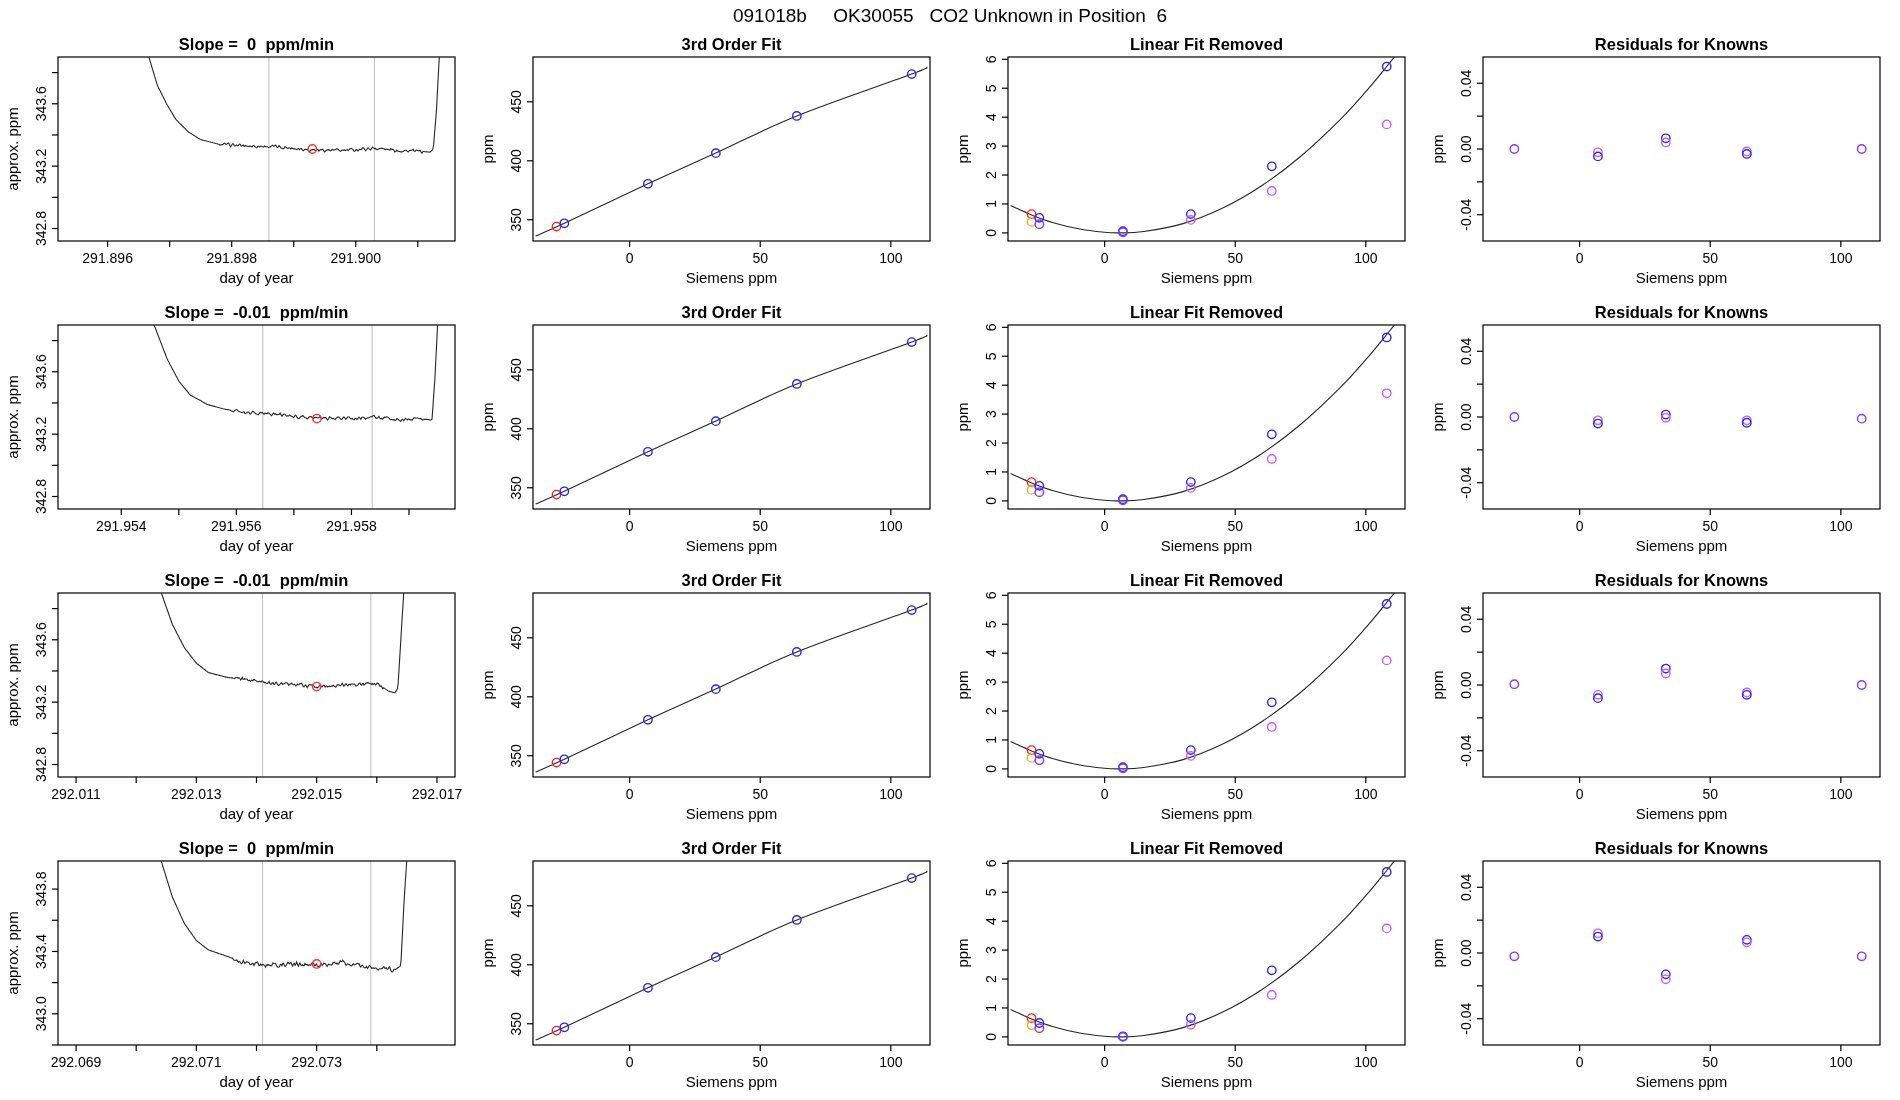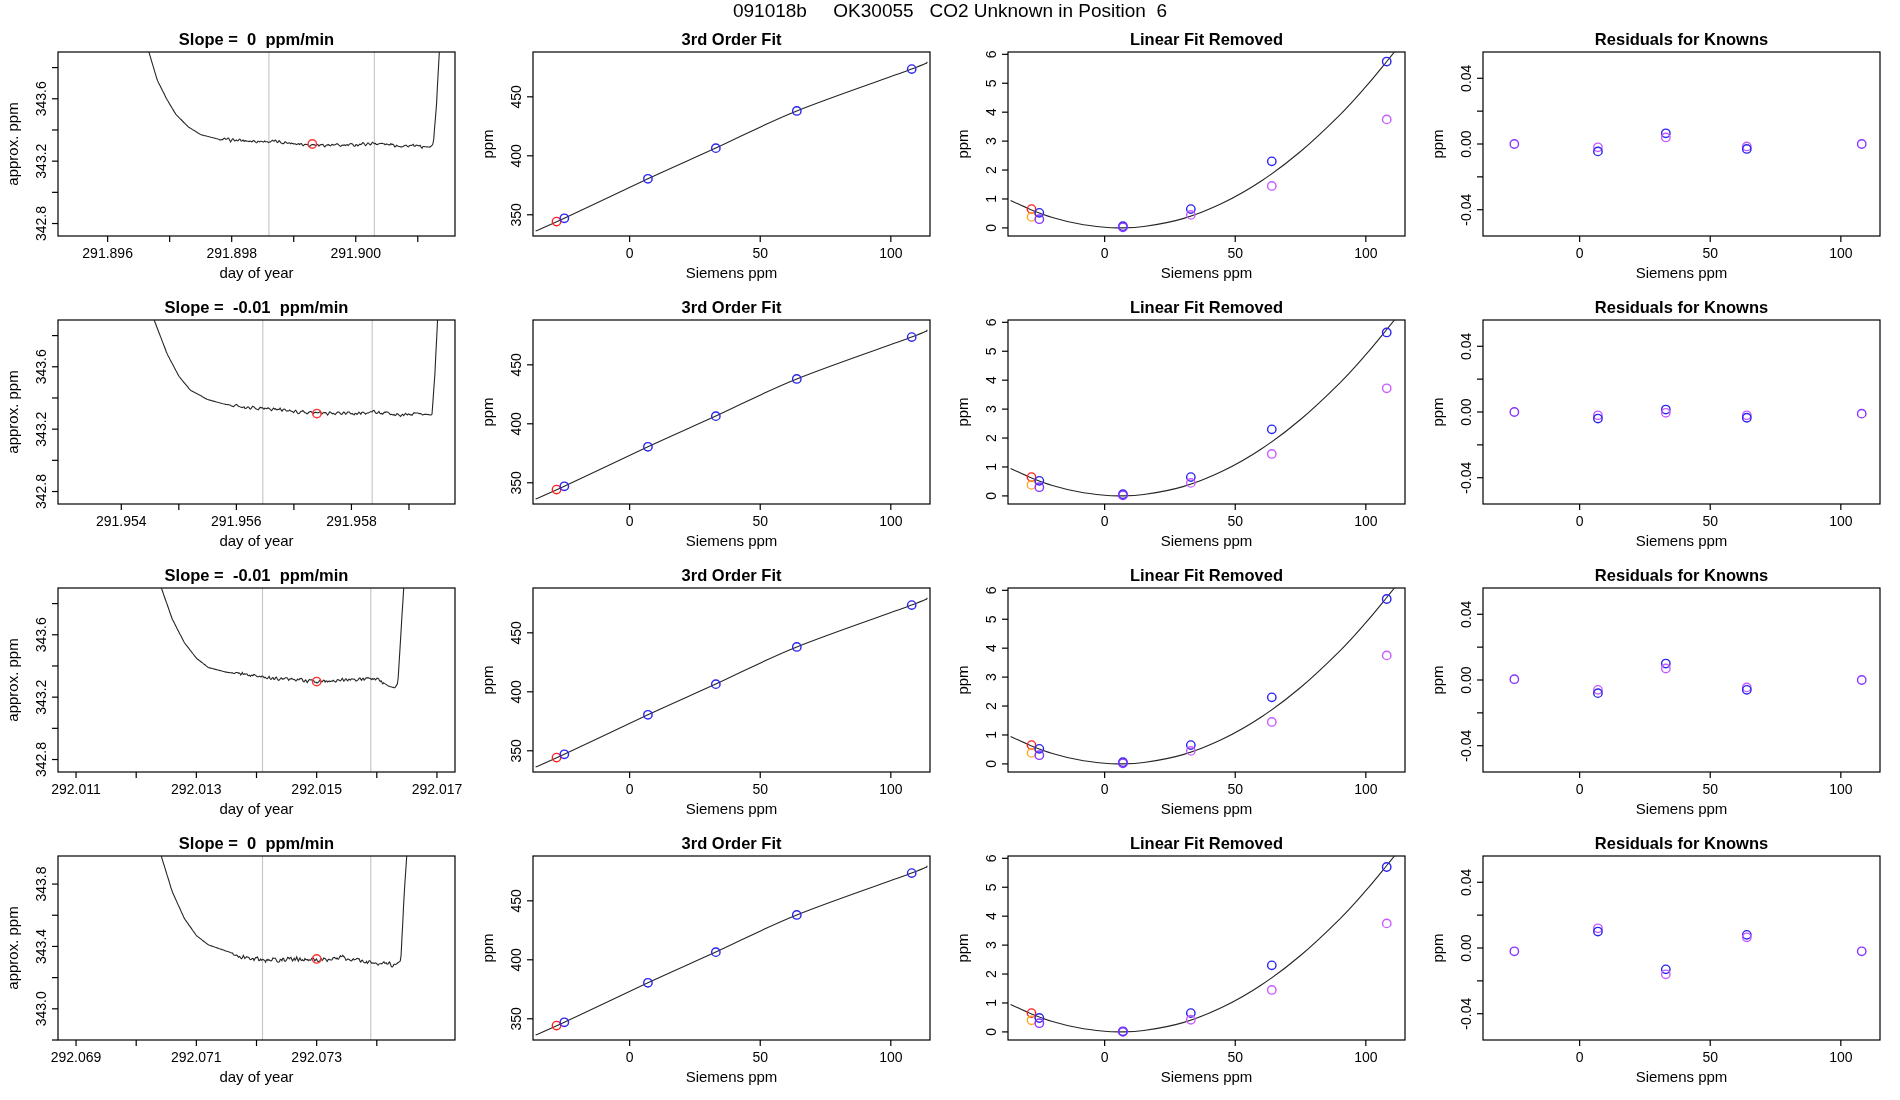--- a/index.html
+++ b/index.html
@@ -1,17 +1,17 @@
 <!DOCTYPE html>
 <html><head>
 <meta charset="utf-8">
 <style>
   html,body{margin:0;padding:0;background:#ffffff;}
   body{width:1900px;height:1100px;overflow:hidden;font-family:"Liberation Sans",sans-serif;}
-  .header{height:26px;text-align:center;font-size:19px;color:#000;white-space:pre;}
+  .header{height:26px;text-align:center;font-size:19px;color:#000;white-space:pre;padding-top:5px;}
   .grid{display:grid;grid-template-columns:repeat(4,475px);grid-auto-rows:268px;}
   .cell{position:relative;}
   svg text{fill:#000;}
   .ticklab{font-size:14px;font-family:"Liberation Sans",sans-serif;}
   .axlab{font-size:15px;font-family:"Liberation Sans",sans-serif;}
   .ptitle{font-size:16.5px;font-weight:bold;font-family:"Liberation Sans",sans-serif;}
 </style>
 </head>
 <body>
 

